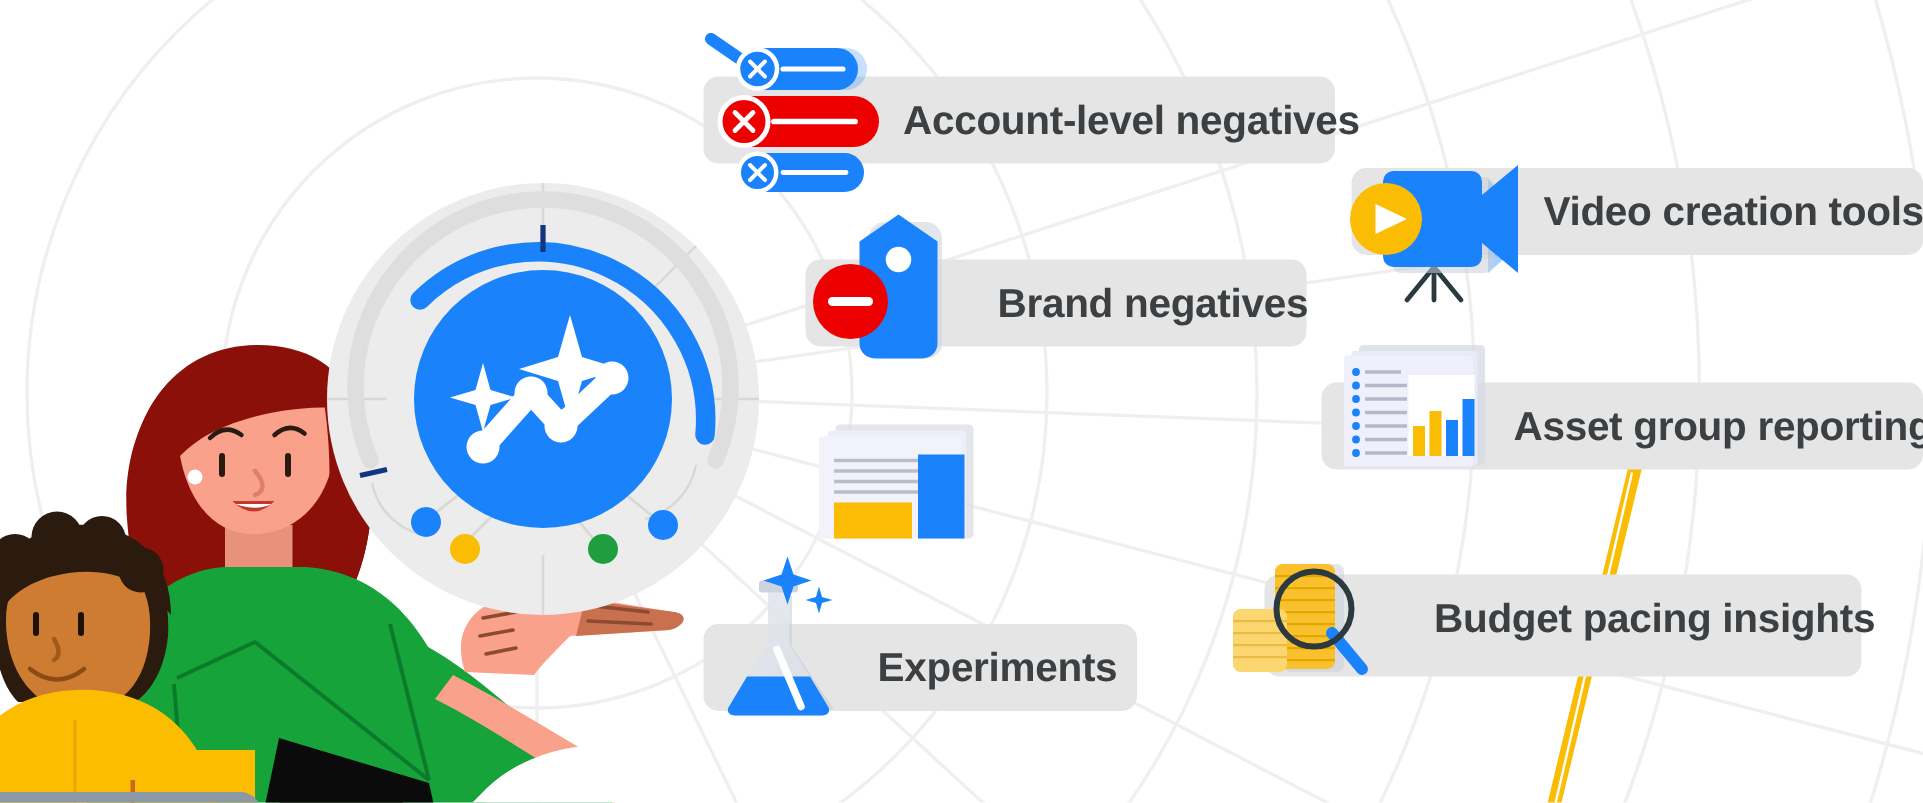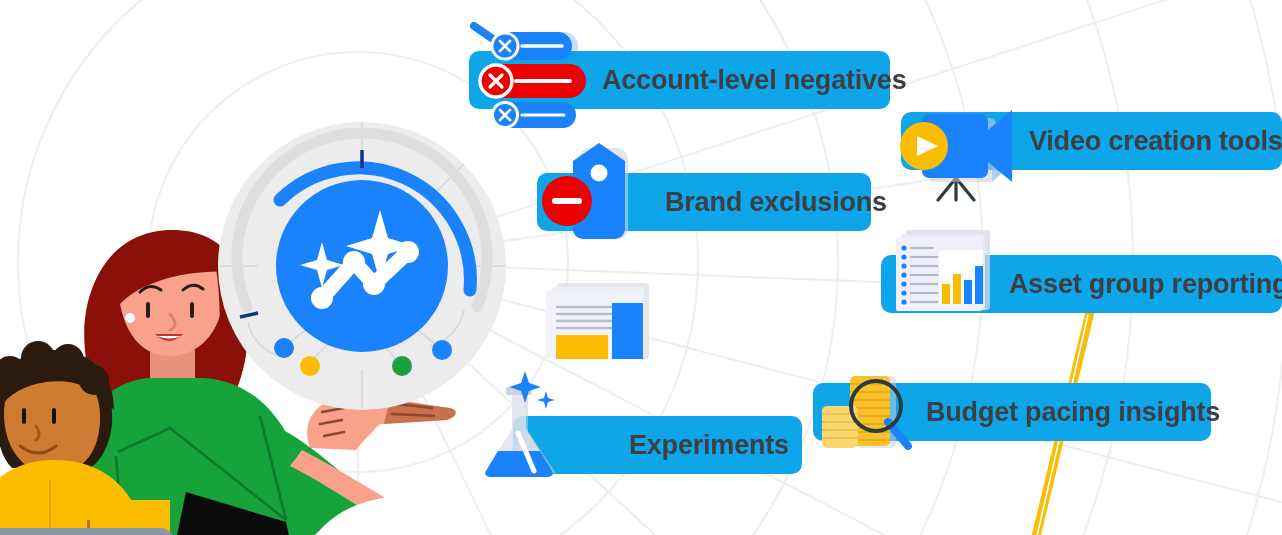--- a/index.html
+++ b/index.html
@@ -10,21 +10,21 @@
     position:relative;
   }
   #stage{position:absolute;inset:0;width:1282px;height:535px;overflow:hidden;background:#fff;}
 
   .bg-svg{position:absolute;left:0;top:0;width:1282px;height:535px;}
 
   
   .card{
     position:absolute;
     display:flex;align-items:center;
-    background:#0ea5e9;
+    background:#e5e5e5;
     border-radius:10px;
     height:58px;
     box-sizing:border-box;
     padding-left:15px;
   }
   .card .label{
     color:#3c4043;
     font-size:27px;
     font-weight:600;
     letter-spacing:-0.2px;
@@ -34,30 +34,30 @@
 
   #card-negatives{left:469px;top:51px;width:421px;height:58px;}
   #card-negatives .label{position:absolute;left:133px;top:16px;}
 
   #card-brand{left:537px;top:173px;width:334px;height:58px;}
   #card-brand .label{position:absolute;left:128px;top:16px;}
 
   #card-pagefeeds{left:537px;top:294px;width:317px;height:58px;}
   #card-pagefeeds .label{position:absolute;left:146px;top:16px;}
 
-  #card-experiments{left:469px;top:416px;width:289px;height:58px;margin-left:44px;}
+  #card-experiments{left:469px;top:416px;width:289px;height:58px;}
   #card-experiments .label{position:absolute;left:116px;top:16px;}
 
   #card-video{left:901px;top:112px;width:381px;height:58px;}
   #card-video .label{position:absolute;left:128px;top:16px;text-align:right;}
 
   #card-asset{left:881px;top:242px;width:401px;height:58px;margin-top:13px;}
   #card-asset .label{position:absolute;left:128px;top:16px;}
 
-  #card-budget{left:813px;top:383px;width:398px;height:58px;}
+  #card-budget{left:843px;top:383px;width:398px;height:68px;}
   #card-budget .label{position:absolute;left:113px;top:16px;}
 
   .svg-abs{position:absolute;overflow:visible;}
 </style>
 </head>
 <body>
 
 <div id="stage">
 
   <svg class="bg-svg" viewBox="0 0 1282 535">
@@ -236,21 +236,21 @@
     <rect x="30" y="80" width="82" height="26" rx="13" fill="#1a82fb"></rect>
     <line x1="58" y1="93" x2="100" y2="93" stroke="#ffffff" stroke-width="3.2" stroke-linecap="round"></line>
     <circle cx="41" cy="93" r="12.5" fill="#1a82fb" stroke="#ffffff" stroke-width="3"></circle>
     <g stroke="#ffffff" stroke-width="2.6" stroke-linecap="round">
       <line x1="36" y1="88" x2="46" y2="98"></line>
         <line x1="46" y1="88" x2="36" y2="98"></line>
     </g>
   </svg>
 
   <div class="card" id="card-brand">
-    <span class="label">Brand exclusions</span>
+    <span class="label">Brand negatives</span>
   </div>
   <svg class="svg-abs" style="left:545px;top:145px;width:110px;height:100px;" viewBox="0 0 110 100">
     <path d="M34 14 C34 8 39 3 45 3 L72 3 C78 3 83 8 83 14 L83 84 C83 90 78 94 72 94 L45 94 C39 94 34 90 34 84 Z" fill="#cfd5de" opacity="0.6"></path>
     <path d="M28 16 L54 -2 L80 16 L80 84 C80 90 75 94 69 94 L39 94 C33 94 28 90 28 84 Z" fill="#1a82fb"></path>
     <circle cx="54" cy="28" r="8.5" fill="#ffffff"></circle>
     <circle cx="22" cy="56" r="25" fill="#ec0000"></circle>
     <line x1="10" y1="56" x2="34" y2="56" stroke="#ffffff" stroke-width="6" stroke-linecap="round"></line>
   </svg>
 
   <svg class="svg-abs" style="left:540px;top:281px;width:125px;height:82px;" viewBox="0 0 125 82">

